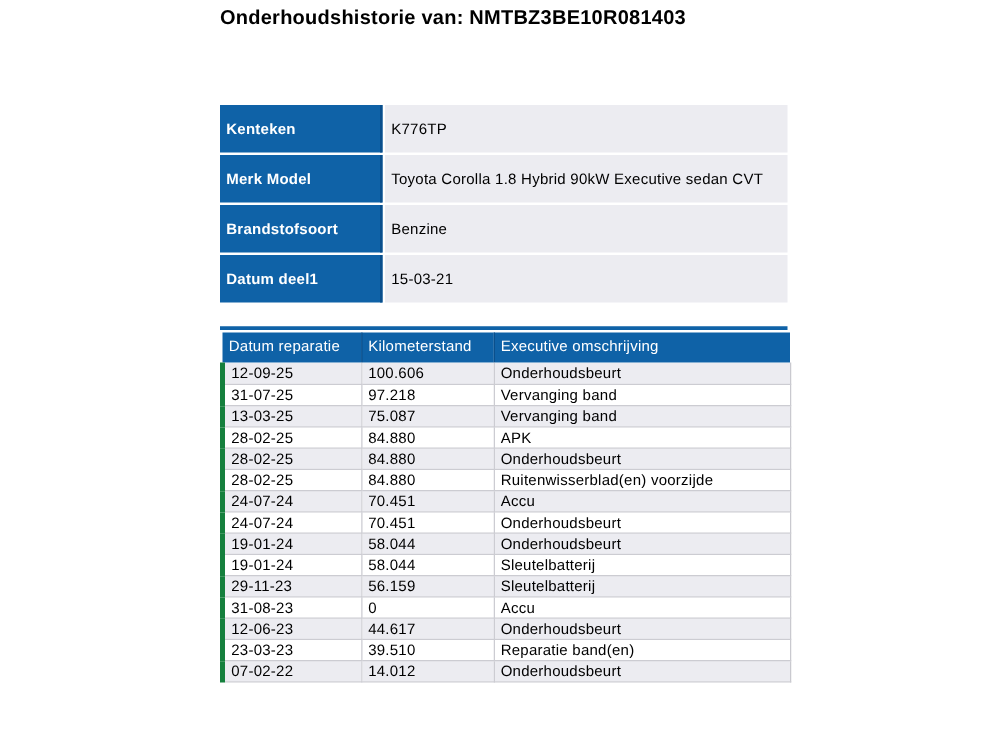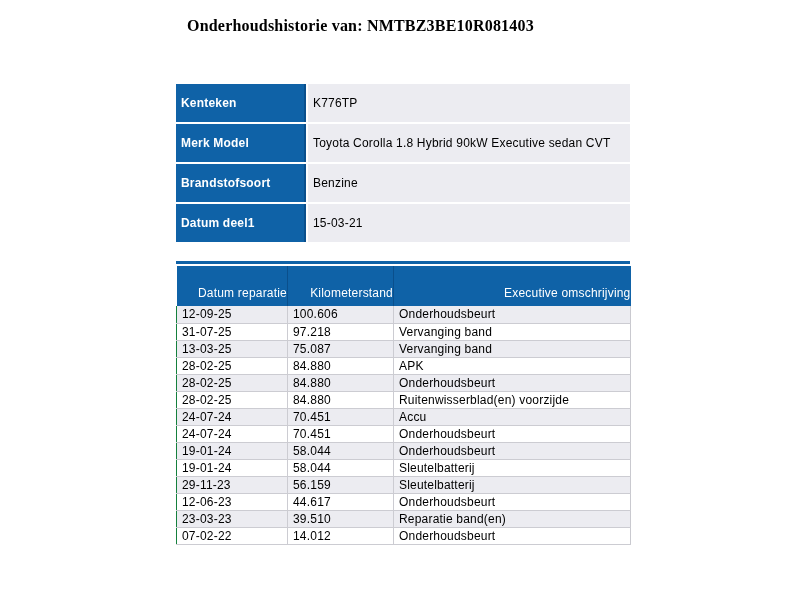--- a/index.html
+++ b/index.html
@@ -13,26 +13,25 @@
     width: 800px;
     height: 600px;
     background: #ffffff;
     overflow: hidden;
   }
   
   .page-title {
     position: absolute;
     left: 176px;
     top: 6px;
-    margin: 11px;
+    margin: 0;
     font-size: 16px;
     font-weight: bold;
     color: #000000;
     letter-spacing: 0.2px;
-    font-family: Liberation Serif, serif;
   }
   
   .info-table {
     position: absolute;
     left: 174px;
     top: 82px;
     width: 458px;
     border-collapse: separate;
     border-spacing: 2px;
   }
@@ -70,25 +69,25 @@
   .history-table {
     width: 454px;
     border-collapse: collapse;
     font-size: 12px;
     table-layout: fixed;
   }
   .history-table th {
     background: #0F62A7;
     color: #ffffff;
     font-weight: normal;
-    text-align: right;
+    text-align: left;
     vertical-align: top;
-    height: 40px;
+    height: 24px;
     box-sizing: border-box;
-    padding: 20px 0 0 5px;
+    padding: 4px 0 0 5px;
     letter-spacing: 0.2px;
   }
   .history-table th.c1, .history-table th.c2 {
     border-right: 1px solid #0A4F8C;
   }
   .history-table col.c1 { width: 111px; }
   .history-table col.c2 { width: 106px; }
   .history-table col.c3 { width: 237px; }
   .history-table tbody td {
     height: 17px;
@@ -97,21 +96,21 @@
     vertical-align: middle;
     color: #000000;
     border-bottom: 1px solid #CCCCD2;
     letter-spacing: 0.2px;
     overflow: hidden;
     white-space: nowrap;
   }
   .history-table tbody td.c1, .history-table tbody td.c2 {
     border-right: 1px solid #CCCCD2;
   }
-  .history-table tbody td:first-child { border-left: 1px solid #15803d; margin-top: 24px; }
+  .history-table tbody td:first-child { border-left: 4px solid #15803d; margin-top: 24px; }
   .history-table tbody td:last-child { border-right: 1px solid #C9C9CF; }
   .history-table tbody tr:nth-child(odd) td { background: #ECECF1; }
   .history-table tbody tr:nth-child(even) td { background: #ffffff; }
 </style>
 </head>
 <body>
 
 <div class="page">
 
   <h1 class="page-title">Onderhoudshistorie van: NMTBZ3BE10R081403</h1>
@@ -202,20 +201,25 @@
           <td class="c1">19-01-24</td>
           <td class="c2">58.044</td>
           <td class="c3">Sleutelbatterij</td>
         </tr>
         <tr>
           <td class="c1">29-11-23</td>
           <td class="c2">56.159</td>
           <td class="c3">Sleutelbatterij</td>
         </tr>
         <tr>
+          <td class="c1">31-08-23</td>
+          <td class="c2">0</td>
+          <td class="c3">Accu</td>
+        </tr>
+        <tr>
           <td class="c1">12-06-23</td>
           <td class="c2">44.617</td>
           <td class="c3">Onderhoudsbeurt</td>
         </tr>
         <tr>
           <td class="c1">23-03-23</td>
           <td class="c2">39.510</td>
           <td class="c3">Reparatie band(en)</td>
         </tr>
         <tr>

